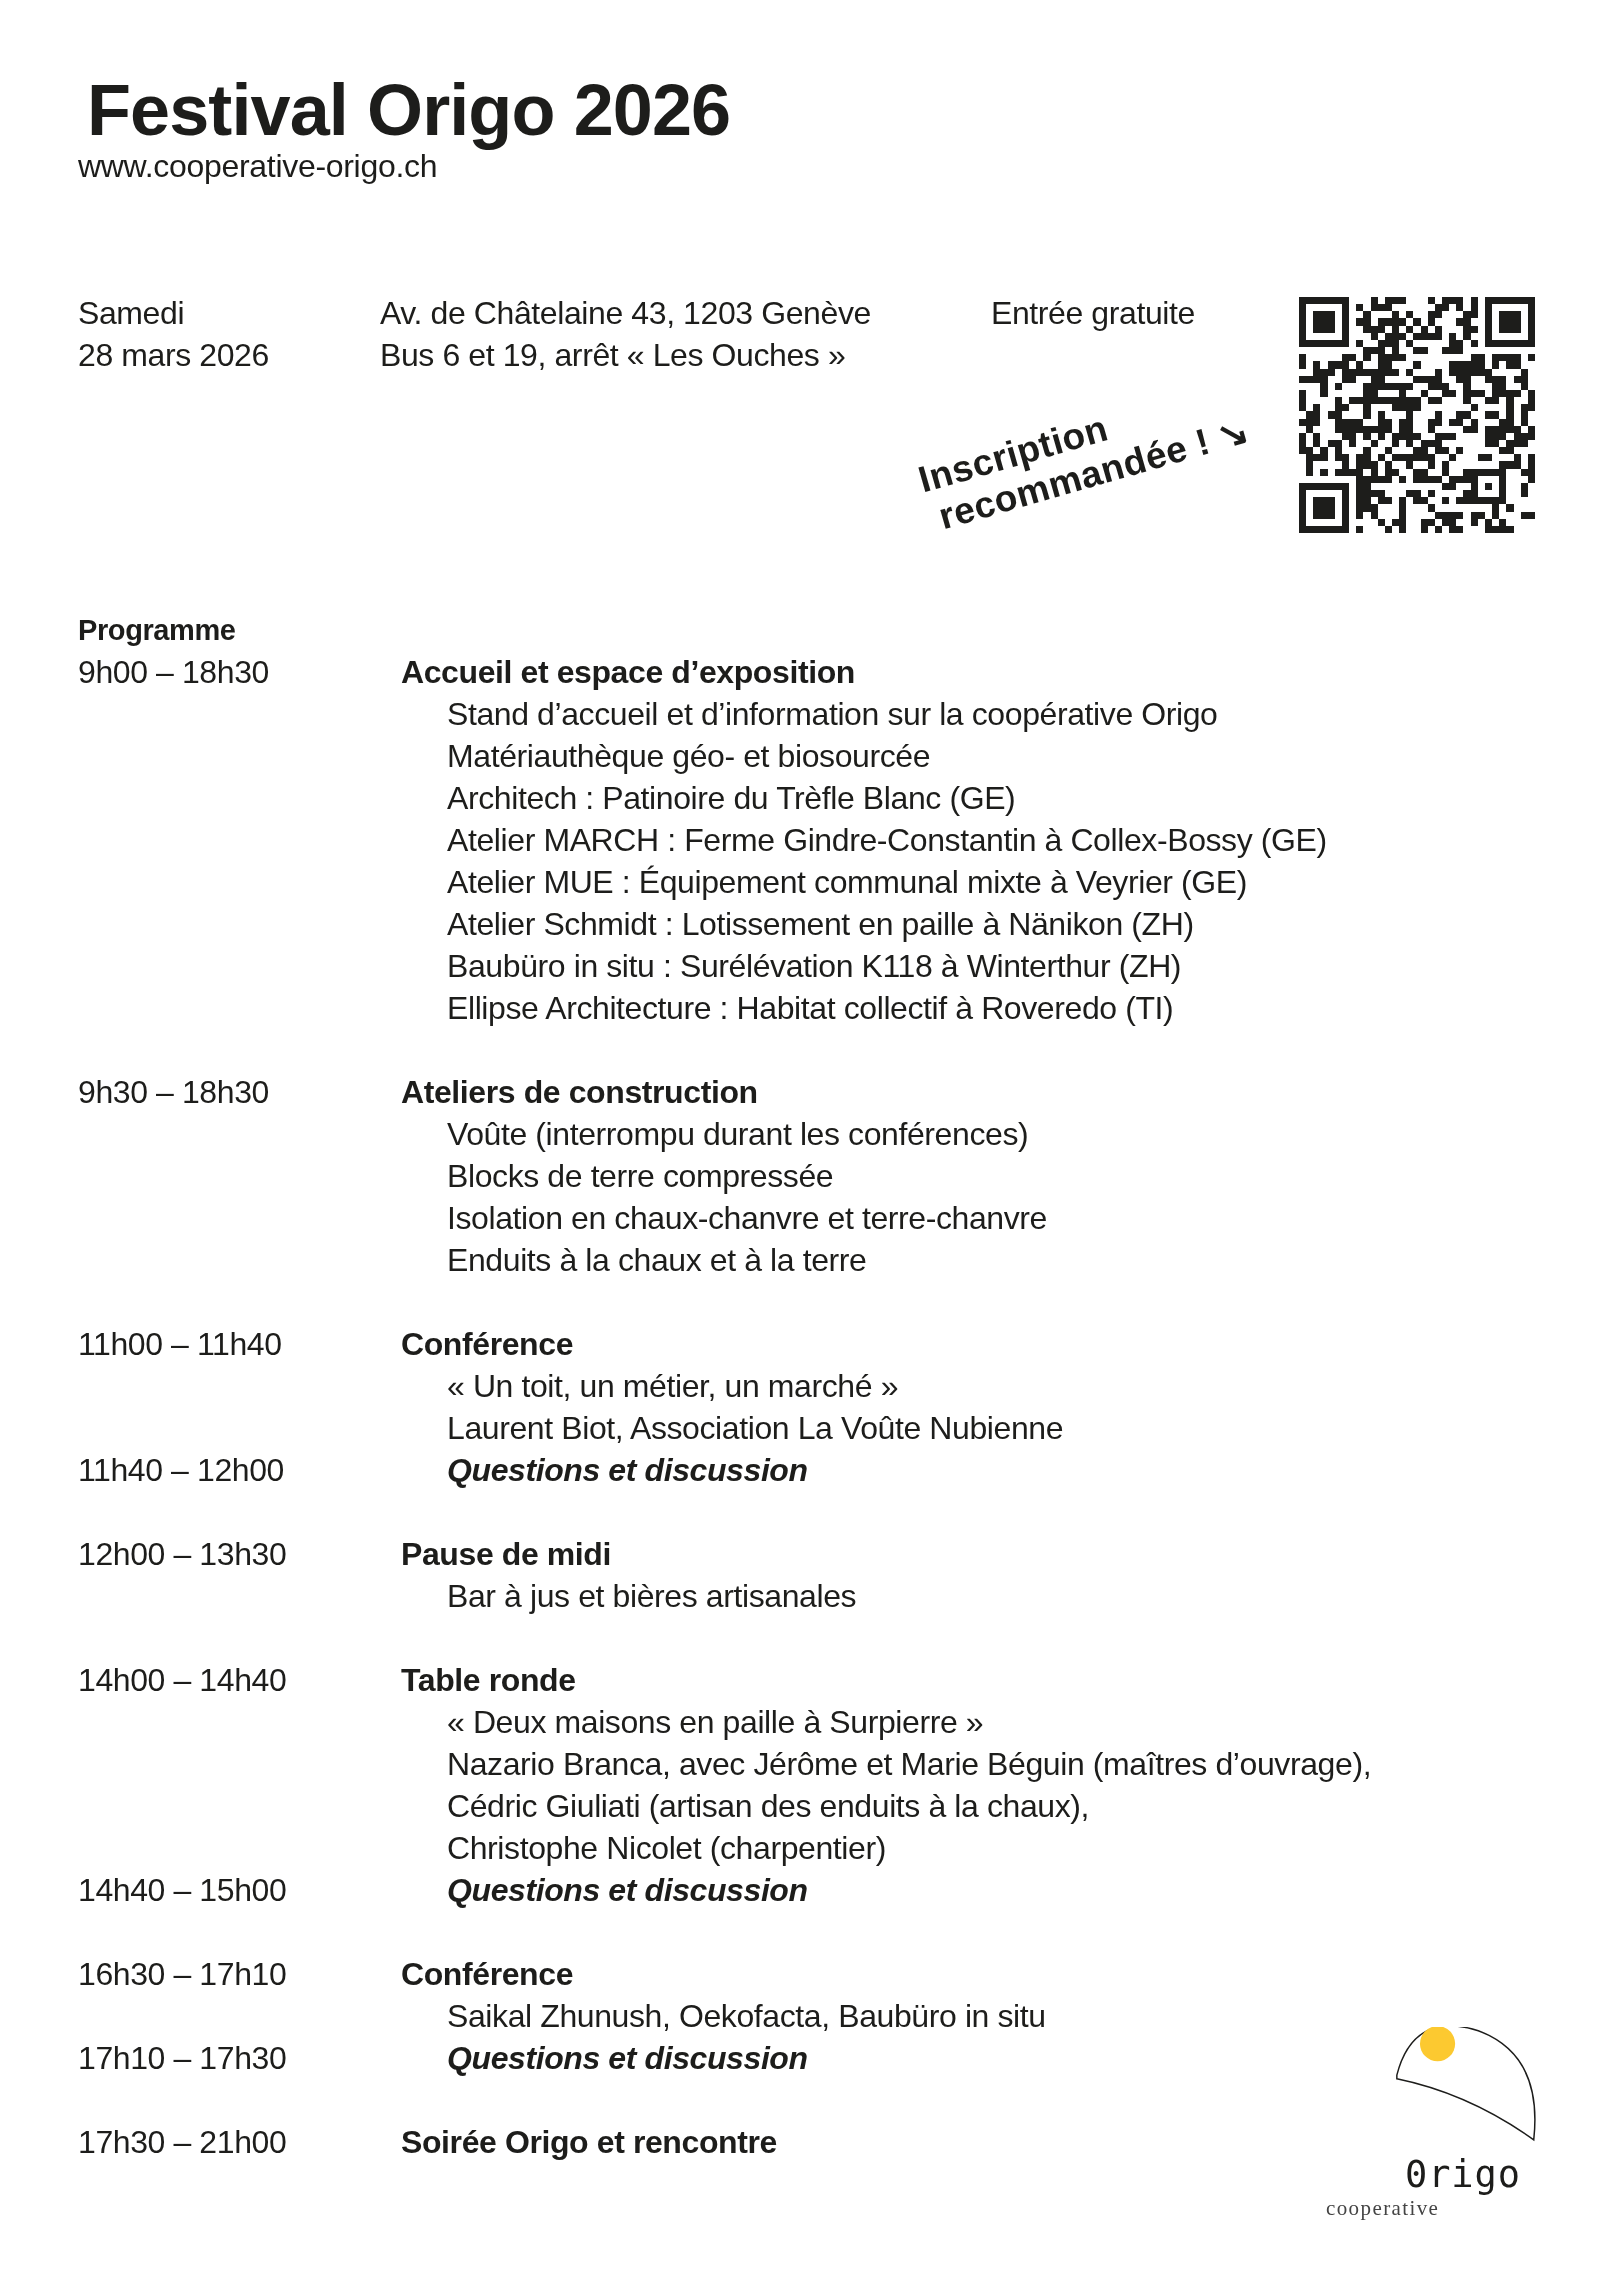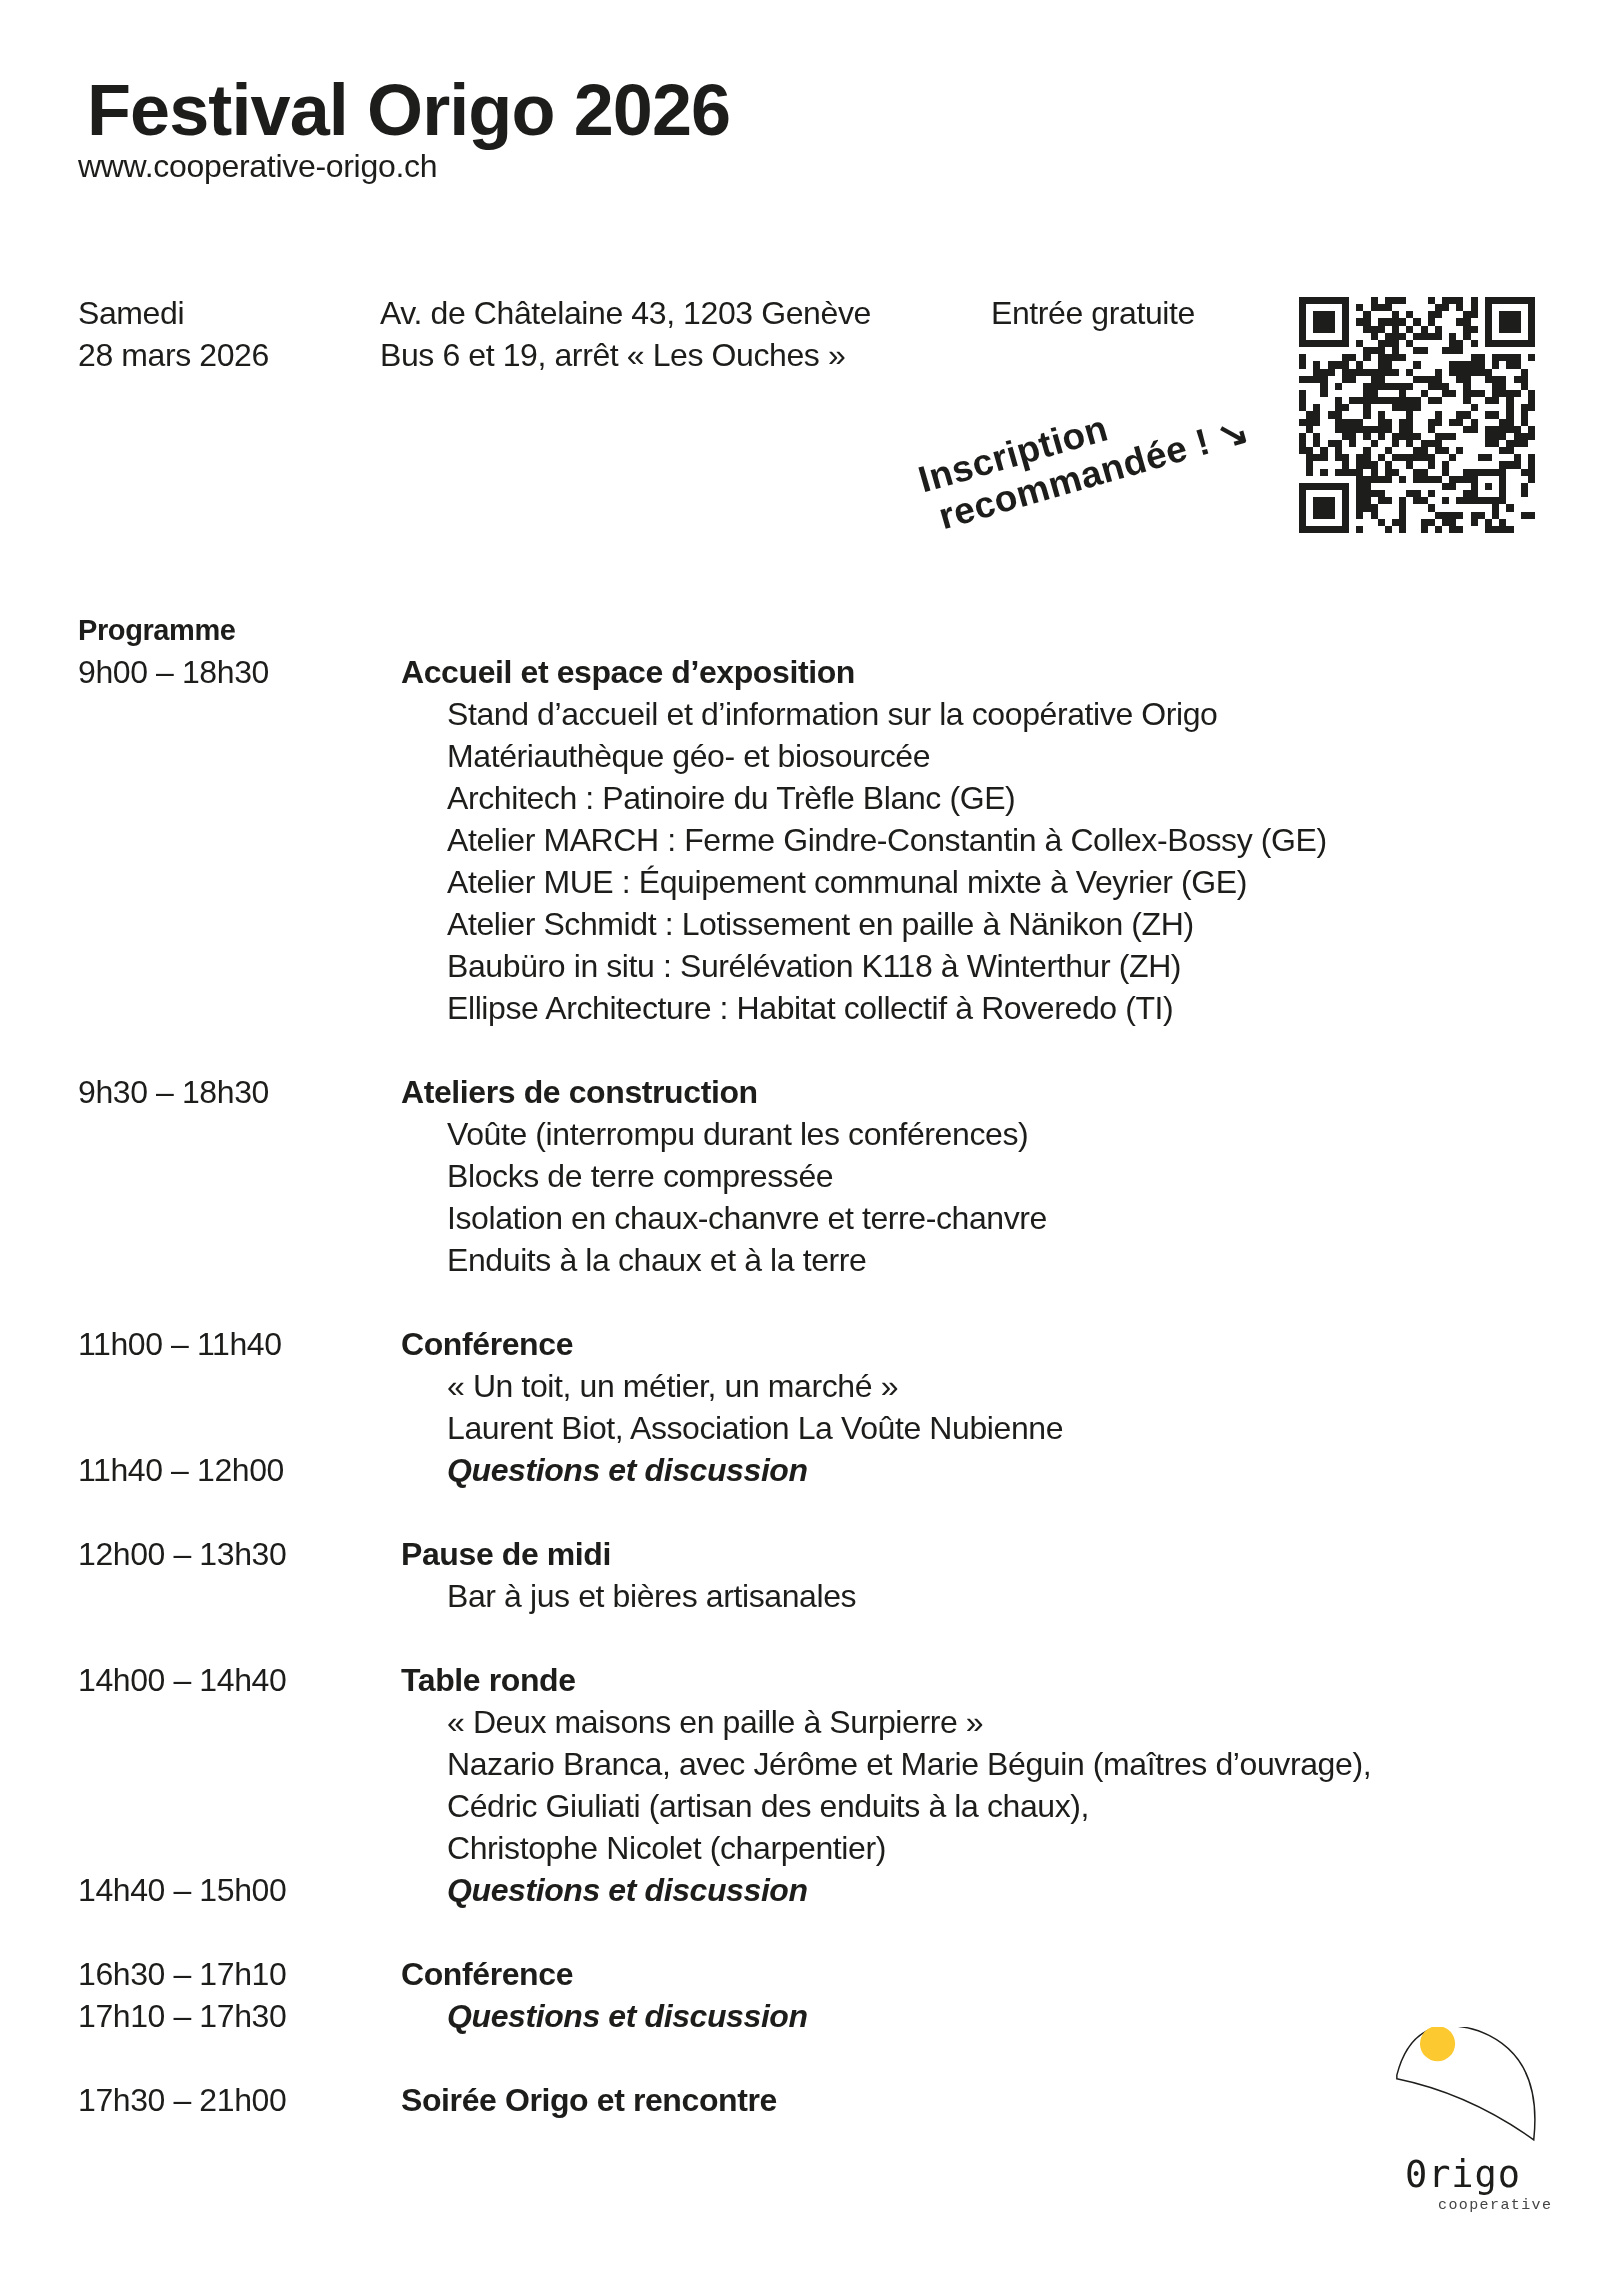--- a/index.html
+++ b/index.html
@@ -22,21 +22,21 @@
   .block { margin-bottom:42px; }
   .row { display:flex;gap:20px; }
   .time { width:303px; flex:none; }
   .head { font-weight:600; }
   .sub-row { display:flex; }
   .sub-row .time { width:303px; }
   .sub-row .txt { padding-left:66px; }
   .ital { font-style:italic; font-weight:600; }
   .logo { position:absolute; left:1395px; top:2027px; width:148px; height:185px; }
   .logo-word { position:absolute; left:1405px; top:2156px; font-family:"DejaVu Sans Mono", monospace; font-size:37px; line-height:1; color:#1d1d1b; letter-spacing:0.9px; }
-  .logo-sub { position:absolute; left:1438px; top:2198px; font-family:Liberation Mono, monospace; font-size:15px; line-height:1; color:#444; letter-spacing:1.4px; }
+  .logo-sub { position:absolute; left:1326px; top:2198px; font-family:Liberation Serif, serif; font-size:21px; line-height:1; color:#444; letter-spacing:1.4px; }
 </style>
 </head>
 <body>
 
 <h1 class="title">Festival Origo 2026</h1>
 <div class="url">www.cooperative-origo.ch</div>
 
 <div class="info date">
   <div>Samedi</div>
   <div>28 mars 2026</div>
@@ -720,20 +720,24 @@
     </div>
     <div class="block">
       <div class="row">
         <div class="time">16h30 – 17h10</div>
         <div class="head">Conférence</div>
       </div>
       <div class="sub-row">
         <div class="time"></div>
       </div>
       <div class="sub-row">
+        <div class="time"></div>
+        <div class="txt">Saikal Zhunush, Oekofacta, Baubüro in situ</div>
+      </div>
+      <div class="sub-row">
         <div class="time">17h10 – 17h30</div>
         <div class="txt ital">Questions et discussion</div>
       </div>
     </div>
     <div class="block">
       <div class="row">
         <div class="time">17h30 – 21h00</div>
         <div class="head">Soirée Origo et rencontre</div>
       </div>
     </div>

